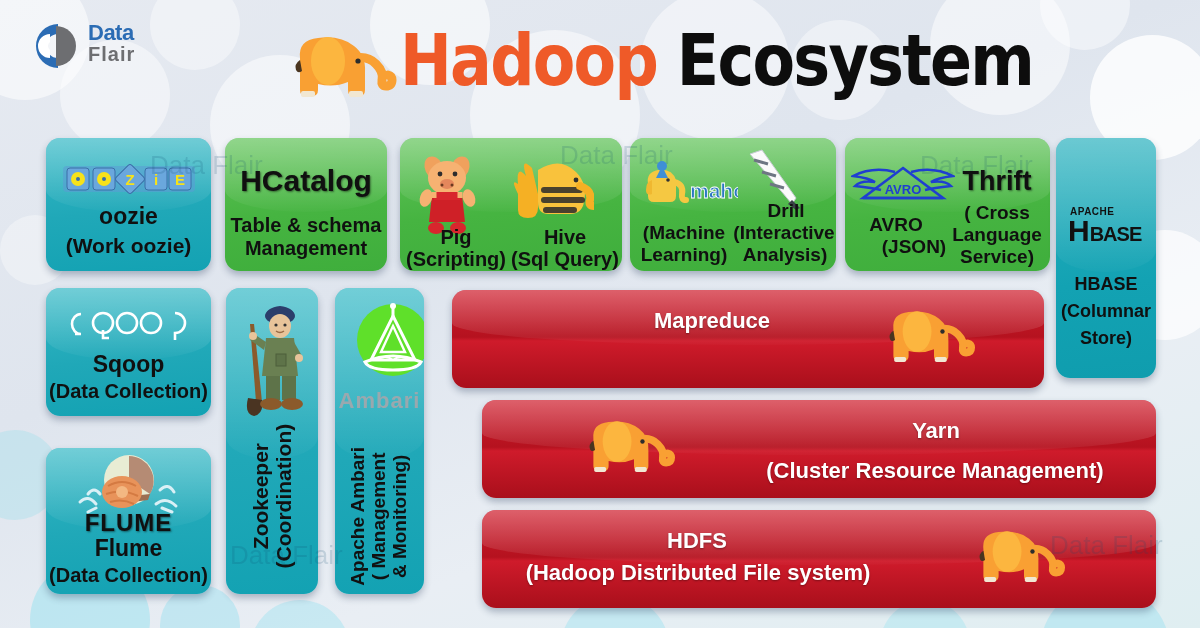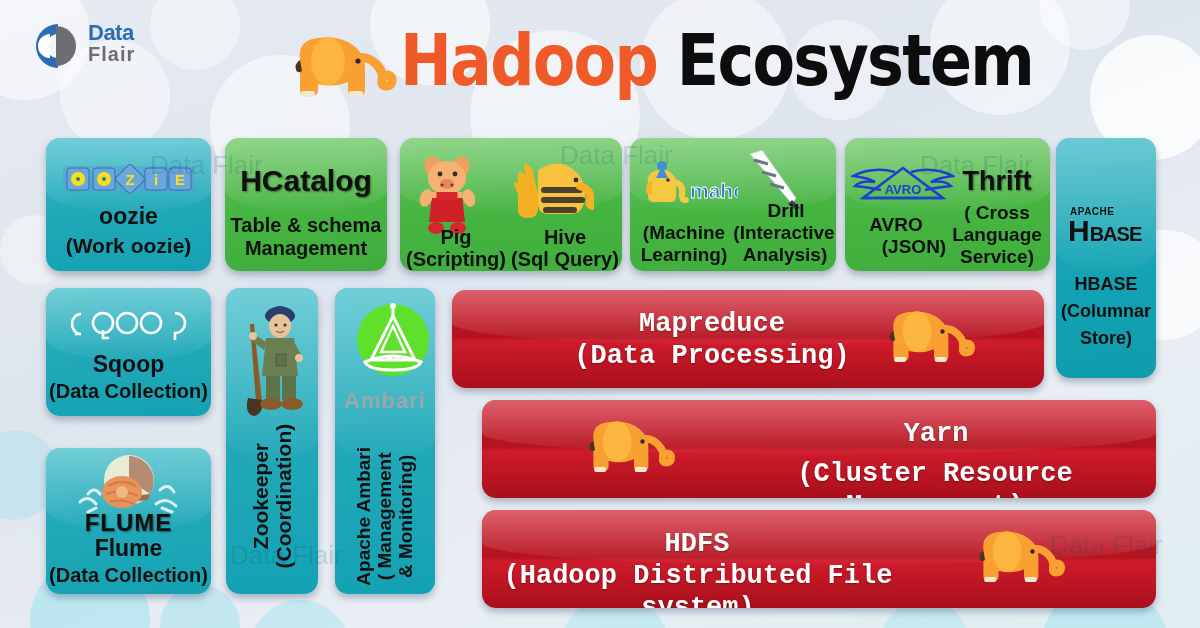--- a/index.html
+++ b/index.html
@@ -32,21 +32,21 @@
   .card .gloss { position:absolute; left:0; top:0; width:100%; height:56%;
      background:linear-gradient(180deg,rgba(255,255,255,.30),rgba(255,255,255,.02));
      border-radius:14px 14px 50% 50%/14px 14px 22px 22px; pointer-events:none; }
   .teal  { background:linear-gradient(175deg,#35b9c6 0%,#20a8b8 55%,#13a2b3 100%); }
   .green { background:linear-gradient(175deg,#62c45a 0%,#46b441 55%,#3fae3c 100%); }
   .hbase-c { background:linear-gradient(175deg,#2bb2bf 0%,#13a2b3 60%,#0f9dae 100%); }
   .red   { background:linear-gradient(180deg,#cf1b2b 0%,#b5121f 48%,#cf1b2b 52%,#a90f1b 100%); }
   .card .txt { position:relative; z-index:3; text-align:center; color:#101010;
      font-weight:bold; line-height:1.12; }
   .bar-txt { position:relative; z-index:3; color:#fff; font-weight:bold; line-height:1.2;
-     text-shadow:0 1px 2px rgba(0,0,0,.35); font-size:27px;font-family:Liberation Mono, monospace; }
+     text-shadow:0 1px 2px rgba(0,0,0,.35); font-size:22px; }
   .w-white { color:#fff; text-shadow:1px 1px 2px rgba(0,0,0,.45); }
   
   .vert .vtxt { position:absolute; left:0; top:0; width:100%; height:100%;
     display:flex; align-items:center; justify-content:center; }
   .vert .vinner { transform:rotate(-90deg); white-space:nowrap; text-align:center;
     font-weight:bold; font-size:21px; color:#111; line-height:1.1; }
   .wm { position:absolute; opacity:.16; pointer-events:none; z-index:2;
         font-weight:normal; color:#0c4a6e;text-align:center; }
 </style>
 </head>
@@ -292,21 +292,21 @@
     <rect x="40" y="56" width="10" height="12" fill="#5e7349" stroke="#4d5f3b"></rect>
   </svg>
   <div class="vtxt" style="padding-top:110px;">
     <div class="vinner">
       <div>Zookeeper</div>
       <div>(Coordination)</div>
     </div>
   </div>
 </div>
 
-<div class="card teal vert" style="left:335px;top:288px;width:100px;height:306px;border-radius:13px;">
+<div class="card teal vert" style="left:335px;top:288px;width:89px;height:306px;">
   <div class="gloss"></div>
   <svg width="76" height="76" viewBox="0 0 76 76" style="position:absolute;left:20px;top:14px;z-index:3;">
     <circle cx="38" cy="38" r="36" fill="#5fe02a"></circle>
     <path d="M38 4 L38 16" stroke="#fff" stroke-width="3"></path>
     <circle cx="38" cy="4" r="3" fill="#fff"></circle>
     <path d="M38 14 L60 58 L16 58 Z" fill="none" stroke="#fff" stroke-width="3"></path>
     <path d="M38 24 L50 50 L26 50 Z" fill="none" stroke="#fff" stroke-width="2.4"></path>
     <path d="M10 60 Q38 48 66 60 Q62 68 38 68 Q14 68 10 60 Z" fill="none" stroke="#fff" stroke-width="3"></path>
     <path d="M22 58 Q30 52 38 58 Q46 52 54 58" fill="none" stroke="#fff" stroke-width="2"></path>
   </svg>
@@ -317,21 +317,20 @@
       <div>Apache Ambari</div>
       <div>( Management</div>
       <div>&amp; Monitoring)</div>
     </div>
   </div>
 </div>
 
 <div class="card red" style="left:452px;top:290px;width:592px;height:98px;">
   <div class="gloss"></div>
   <div class="bar-txt" style="position:absolute;left:90px;top:18px;width:340px;text-align:center;">Mapreduce</div>
-  <div class="bar-txt" style="position:absolute;left:90px;top:50px;width:340px;text-align:center;">(Data Processing)</div>
   <svg width="110" height="76" viewBox="0 0 130 86" style="position:absolute;right:66px;top:12px;z-index:4;">
     <path d="M30 30 Q28 12 48 10 Q70 7 84 18 Q96 27 95 44 L95 62 Q95 68 89 68 L83 68 Q78 68 78 62 L78 54 Q64 60 48 56 L48 62 Q48 68 42 68 L36 68 Q30 68 30 62 Z" fill="#f9a033"></path>
     <ellipse cx="58" cy="33" rx="17" ry="24" fill="#fcb63f"></ellipse>
     <path d="M86 30 Q98 28 106 36 Q114 44 112 52 Q111 58 116 58 Q122 58 122 52 Q122 48 118 47" stroke="#f9a033" stroke-width="9" fill="none" stroke-linecap="round"></path>
     <circle cx="88" cy="33" r="2.6" fill="#2d2d2d"></circle>
     <path d="M30 32 Q24 36 26 42 Q28 46 32 43 Z" fill="#4a3520"></path>
     <rect x="31" y="63" width="14" height="6" rx="2" fill="#f1e7d2"></rect>
     <rect x="79" y="63" width="14" height="6" rx="2" fill="#f1e7d2"></rect>
   </svg>
 </div>

